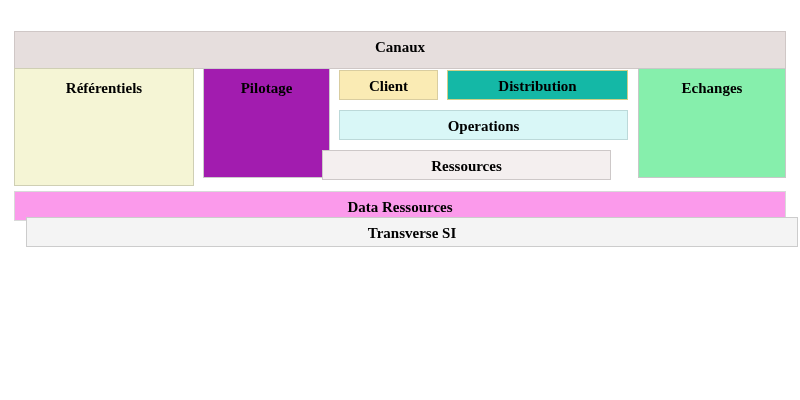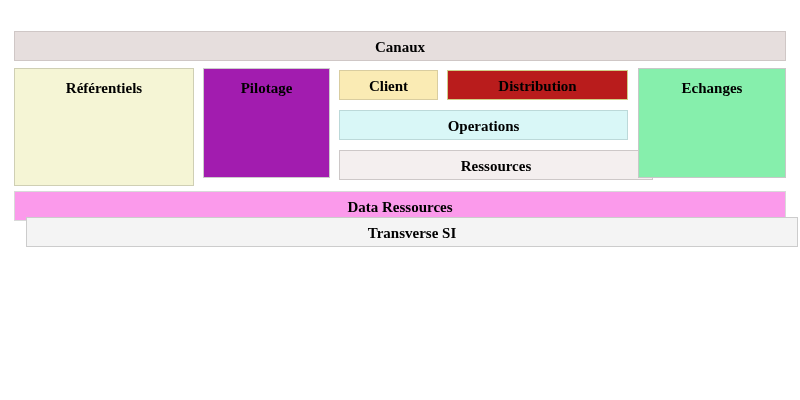--- a/index.html
+++ b/index.html
@@ -42,27 +42,27 @@
   .bar > .label {
     line-height: 30px;
   }
   
   .tall > .label {
     padding-top: 12px;
     line-height: 1;
   }
 
   
-  #canaux      { left: 14px;  top: 31px;  width: 772px; height: 30px; }
+  #canaux      { left: 14px;  top: 31px;  width: 772px; height: 38px; }
   #referentiels{ left: 14px;  top: 68px;  width: 180px; height: 118px; }
   #pilotage    { left: 203px; top: 68px;  width: 127px; height: 110px; }
   #client      { left: 339px; top: 70px;  width: 99px;  height: 30px; }
   #distribution{ left: 447px; top: 70px;  width: 181px; height: 30px; }
   #operations  { left: 339px; top: 110px; width: 289px; height: 30px; }
-  #ressources  { left: 339px; top: 150px; width: 314px; height: 30px; }
+  #ressources  { left: 322px; top: 150px; width: 289px; height: 30px; }
   #echanges    { left: 638px; top: 68px;  width: 148px; height: 110px; }
   #dataplateforme { left: 14px; top: 191px; width: 772px; height: 30px; }
   #transversesi   { left: 14px; top: 217px; width: 772px; height: 30px; margin-left: 12px; }
 </style>
 </head>
 <body style="background: rgb(255, 255, 255);">
 
 <div id="diagram">
 
   <div class="block bar" id="canaux" style="background: rgb(230, 222, 221); border-color: rgb(207, 199, 198);">
@@ -74,21 +74,21 @@
   </div>
 
   <div class="block tall" id="pilotage" style="background: #a21caf; border-color: rgb(204, 204, 204);">
     <span class="label">Pilotage</span>
   </div>
 
   <div class="block bar" id="client" style="background: rgb(250, 235, 180); border-color: rgb(217, 205, 160);">
     <span class="label">Client</span>
   </div>
 
-  <div class="block bar" id="distribution" style="background: #b91c1c; border-color: rgb(207, 207, 136);">
+  <div class="block bar" id="distribution" style="background: #14b8a6; border-color: rgb(207, 207, 136);">
     <span class="label">Distribution</span>
   </div>
 
   <div class="block bar" id="operations" style="background: rgb(217, 247, 247); border-color: rgb(188, 217, 217);">
     <span class="label">Operations</span>
   </div>
 
   <div class="block bar" id="ressources" style="background: rgb(244, 239, 239); border-color: rgb(205, 200, 200);">
     <span class="label">Ressources</span>
   </div>

